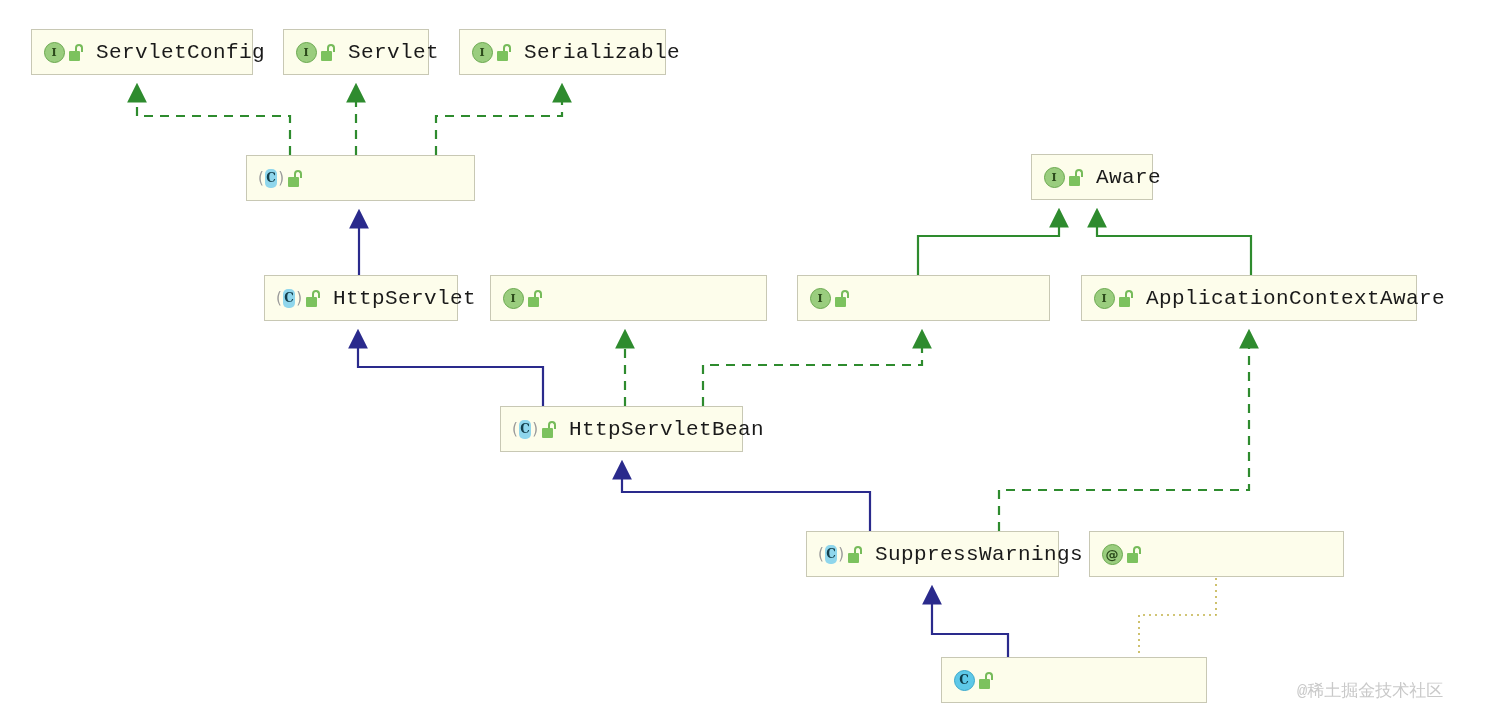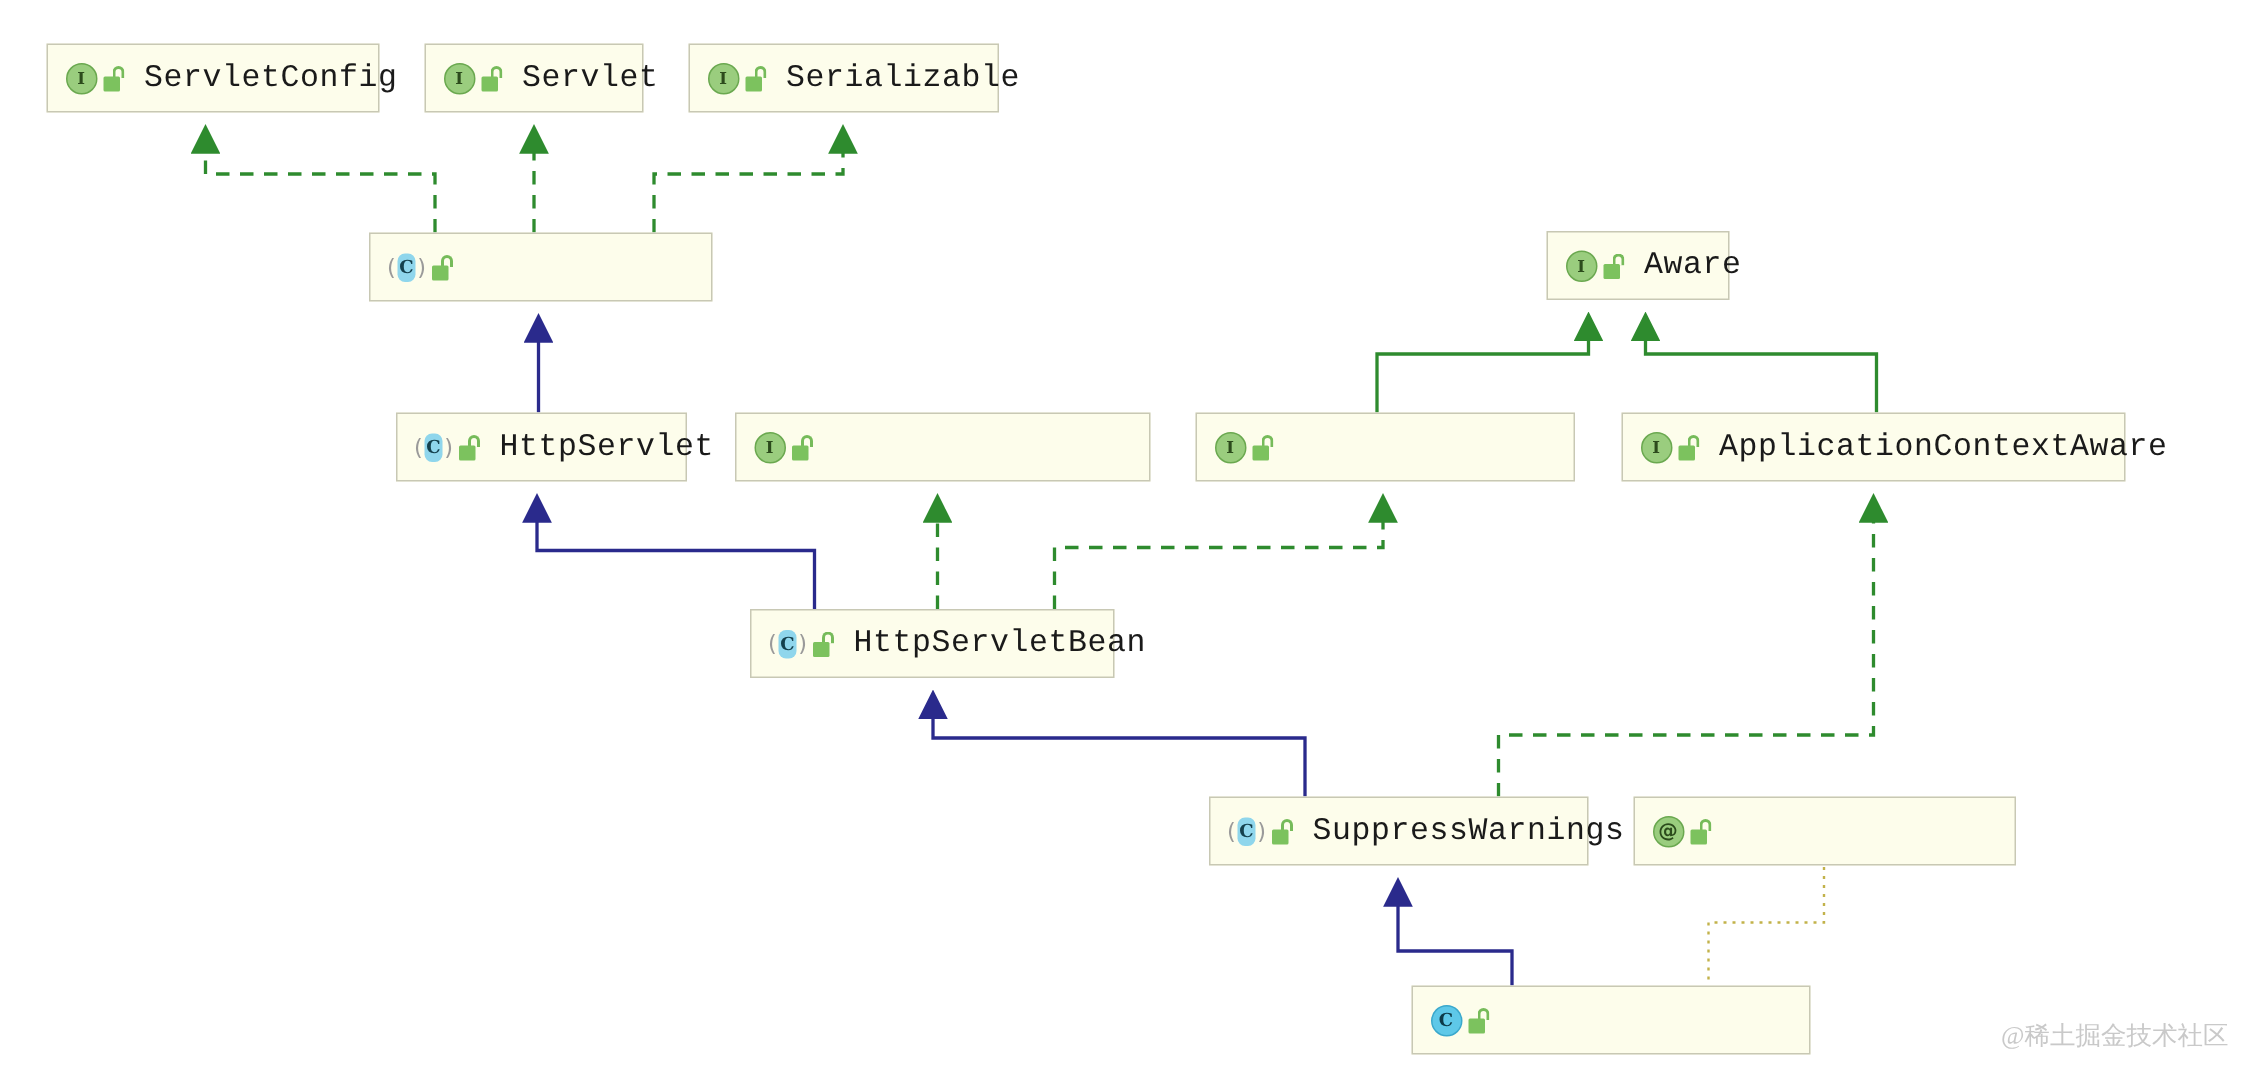--- a/index.html
+++ b/index.html
@@ -149,26 +149,25 @@
     position: absolute;
     left: 0;
     top: 7px;
     width: 11px;
     height: 10px;
     background: #7cc25e;
     border-radius: 1px;
   }
   .watermark {
     position: absolute;
-    font-family: Liberation Serif, serif;
+    font-family: Liberation Mono, monospace;
     font-size: 17px;
     color: #c9c9c9;
     white-space: nowrap;
     z-index: 2;
-    margin-left: 37px;
   }
 </style>
 </head>
 <body>
 
 <div id="diagram-canvas">
 
   <svg id="edge-layer" width="1512" height="719" viewBox="0 0 1512 719">
     <defs>
       <marker id="arrow-green" viewBox="0 0 12 12" refX="10" refY="6" markerWidth="9" markerHeight="9" orient="auto-start-reverse">

